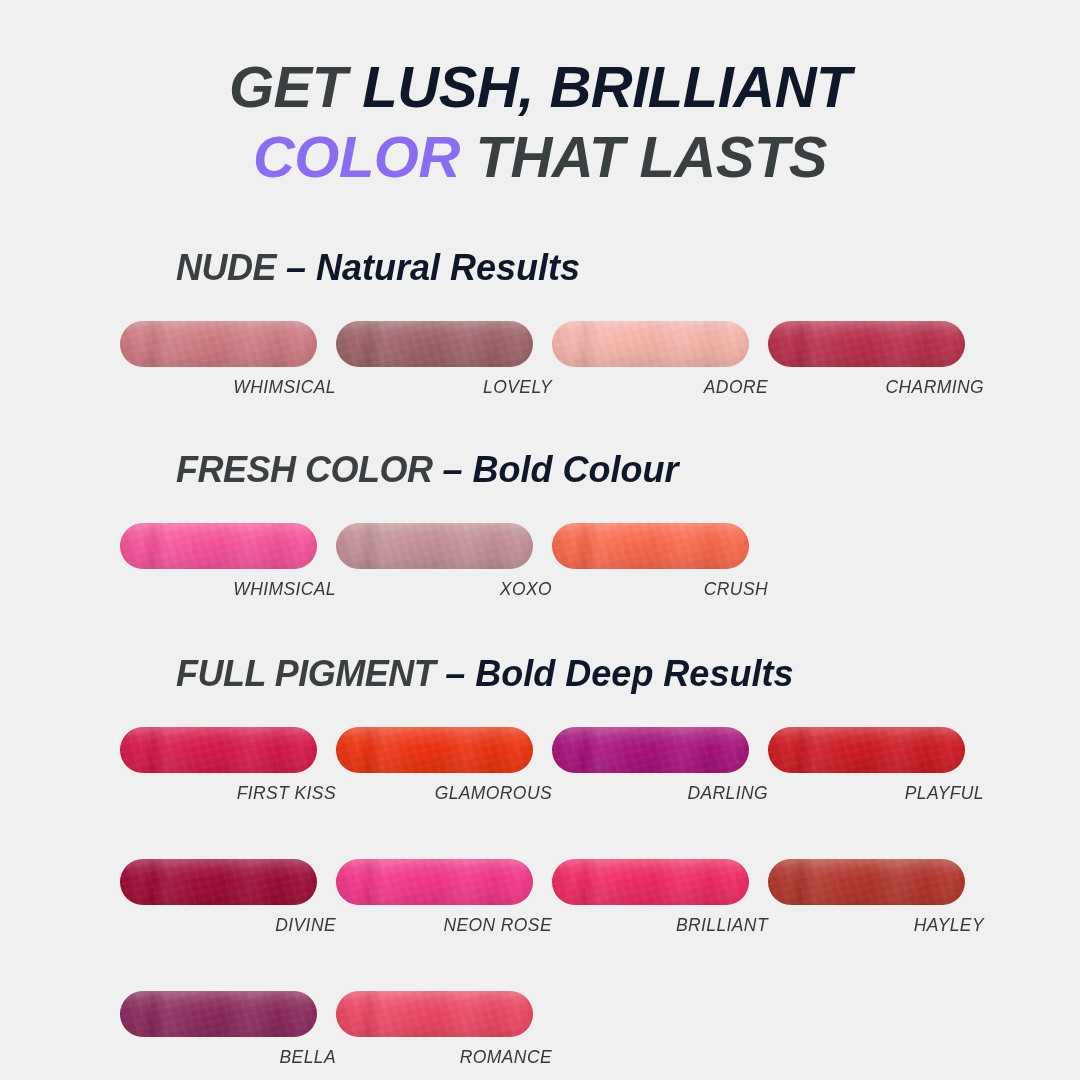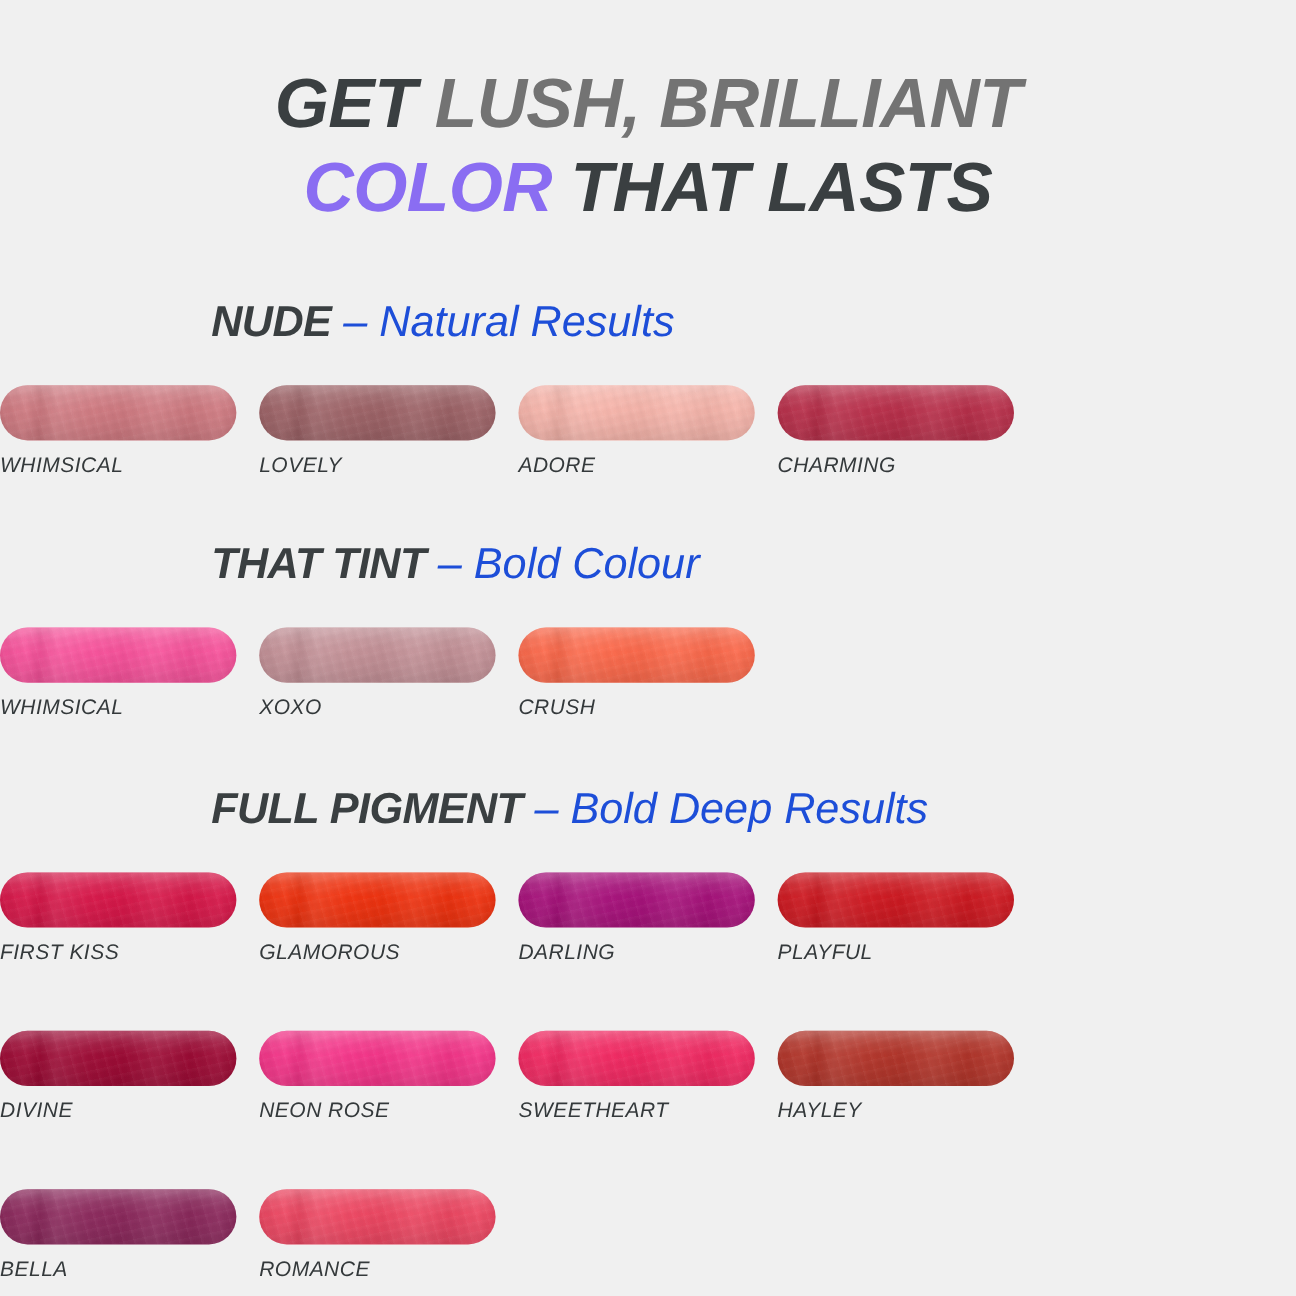--- a/index.html
+++ b/index.html
@@ -46,26 +46,26 @@
     color:#3a3f41;
   }
   .section-header .sh-name {
     font-style:italic;
     font-weight:bold;
     letter-spacing:-0.5px;
     margin-left:36px;
   }
   .section-header .sh-desc {
     font-style:italic;
-    font-weight:400;
-    color:#1d4ed8;
+    font-weight:700;
+    color:#0f172a;
   }
 
   
-  .swatch-rows { padding-top:31px; }
+  .swatch-rows { padding-left:120px; padding-top:31px;text-align:right; }
   .swatch-row { display:flex; }
   .swatch-row + .swatch-row { margin-top:55px; }
 
   .swatch-cell { width:216px; flex:0 0 216px; }
 
   .swatch-pill {
     position:relative;
     width:197px;
     height:46px;
     border-radius:23px;
@@ -124,21 +124,21 @@
     color:#34393b;
     white-space:nowrap;
   }
 </style>
 </head>
 <body style="background: rgb(240, 240, 240);">
 
 <div id="page">
 
   <div class="headline">
-    <span class="hl-line"><span>GET </span><span class="accent" style="color: #737373;">LUSH, BRILLIANT</span></span>
+    <span class="hl-line"><span>GET </span><span class="accent" style="color: #0f172a;">LUSH, BRILLIANT</span></span>
     <span class="hl-line"><span class="accent" style="color: rgb(138, 109, 242);">COLOR </span><span>THAT LASTS</span></span>
   </div>
 
   <div class="section" id="section-nude">
     <div class="section-header">
       <span class="sh-name">NUDE</span><span class="sh-desc"> – Natural Results</span>
     </div>
     <div class="swatch-rows">
       <div class="swatch-row">
         <div class="swatch-cell">
@@ -172,21 +172,21 @@
             <span class="tex-c"></span>
           </div>
           <div class="swatch-label">CHARMING</div>
         </div>
       </div>
     </div>
   </div>
 
   <div class="section" id="section-fresh-tint">
     <div class="section-header">
-      <span class="sh-name">THAT TINT</span><span class="sh-desc"> – Bold Colour</span>
+      <span class="sh-name">FRESH COLOR</span><span class="sh-desc"> – Bold Colour</span>
     </div>
     <div class="swatch-rows">
       <div class="swatch-row">
         <div class="swatch-cell">
           <div class="swatch-pill" style="background-color: rgb(248, 83, 156);">
             <span class="tex-a"></span>
             <span class="tex-b"></span>
             <span class="tex-c"></span>
           </div>
           <div class="swatch-label">WHIMSICAL</div>
@@ -268,21 +268,21 @@
             <span class="tex-c"></span>
           </div>
           <div class="swatch-label">NEON ROSE</div>
         </div>
         <div class="swatch-cell">
           <div class="swatch-pill" style="background-color: rgb(242, 42, 99);">
             <span class="tex-a"></span>
             <span class="tex-b"></span>
             <span class="tex-c"></span>
           </div>
-          <div class="swatch-label">SWEETHEART</div>
+          <div class="swatch-label">BRILLIANT</div>
         </div>
         <div class="swatch-cell">
           <div class="swatch-pill" style="background-color: rgb(179, 54, 43);">
             <span class="tex-a"></span>
             <span class="tex-b"></span>
             <span class="tex-c"></span>
           </div>
           <div class="swatch-label">HAYLEY</div>
         </div>
       </div>

